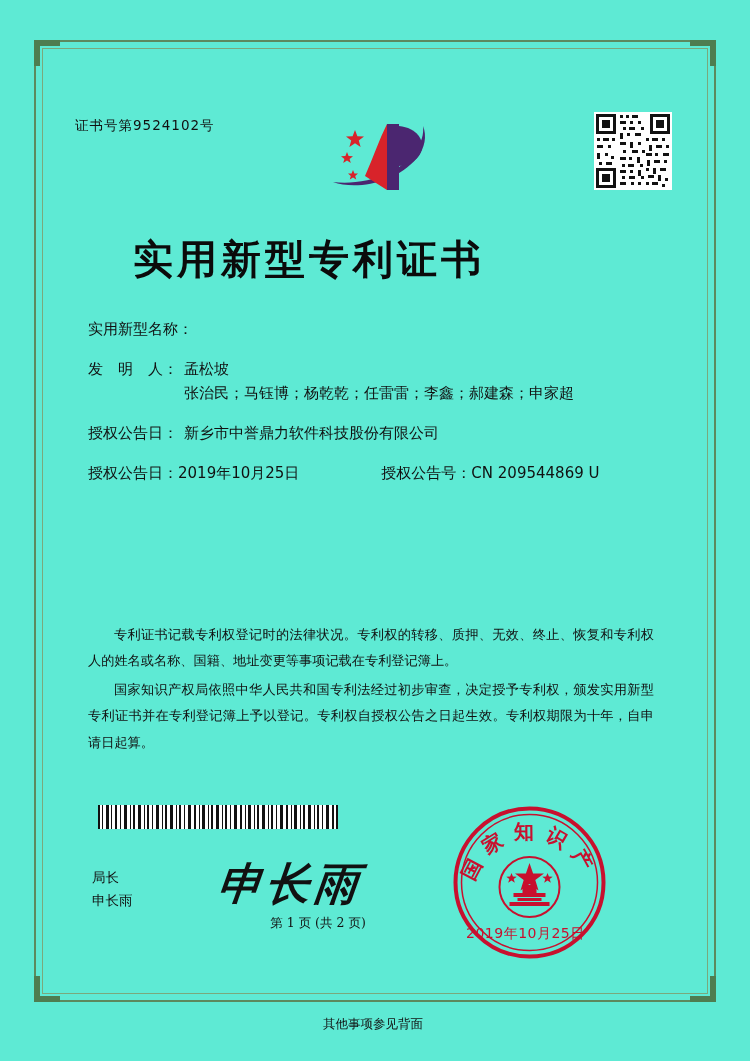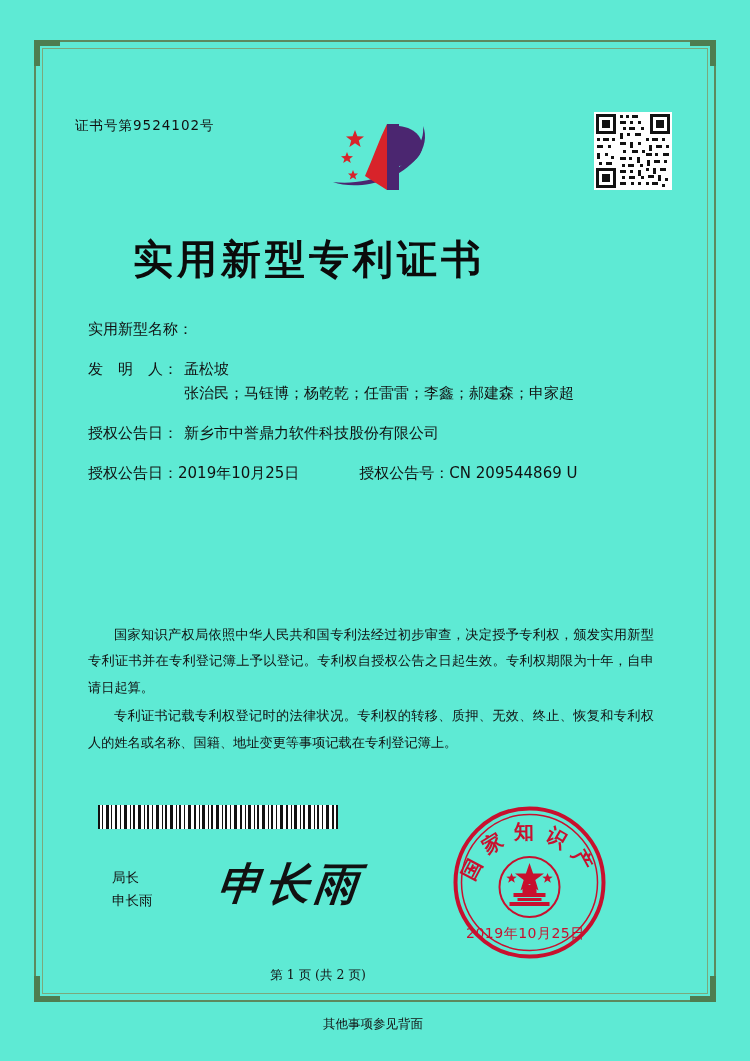--- a/index.html
+++ b/index.html
@@ -111,21 +111,21 @@
   }
   .val .cont {
     display: block;
     padding-left: 0;
   }
   .row2 {
     display: flex;
     margin-bottom: 16px;
   }
   .row2 .cell { display: flex; }
-  .row2 .cell.second { margin-left: 60px; }
+  .row2 .cell.second { margin-left: 82px; }
 
   
   .body-text {
     position: absolute;
     left: 88px;
     top: 622px;
     width: 566px;
     font-size: 13.2px;
     line-height: 2.0;
     color: #111;
@@ -142,21 +142,21 @@
     position: absolute;
     left: 98px;
     top: 805px;
     width: 240px;
     height: 24px;
   }
 
   
   .sig-label {
     position: absolute;
-    left: 112px;
+    left: 92px;
     top: 866px;
     font-size: 13.5px;
     color: #111;
     line-height: 1.7;
     font-family: "DejaVu Serif", "Liberation Serif", serif;
   }
   .sig-script {
     position: absolute;
     left: 218px;
     top: 855px;
@@ -184,21 +184,21 @@
     font-size: 14px;
     color: #c8102e;
     font-family: "DejaVu Sans", "Liberation Sans", sans-serif;
     letter-spacing: 0.5px;
   }
 
   
   .page-num {
     position: absolute;
     left: 0;
-    top: 967px;
+    top: 915px;
     width: 636px;
     text-align: center;
     font-size: 12.5px;
     color: #111;
     font-family: "DejaVu Serif", "Liberation Serif", serif;
   }
   .footer-note {
     position: absolute;
     left: 0;
     top: 1016px;
@@ -354,22 +354,22 @@
       </span>
       <span class="cell second">
         <span class="lbl">授权公告号：</span>
         <span class="val">CN 209544869 U</span>
       </span>
     </div>
 
   </div>
 
   <div class="body-text">
+    <p>专利证书记载专利权登记时的法律状况。专利权的转移、质押、无效、终止、恢复和专利权人的姓名或名称、国籍、地址变更等事项记载在专利登记簿上。</p>
     <p>国家知识产权局依照中华人民共和国专利法经过初步审查，决定授予专利权，颁发实用新型专利证书并在专利登记簿上予以登记。专利权自授权公告之日起生效。专利权期限为十年，自申请日起算。</p>
-    <p>专利证书记载专利权登记时的法律状况。专利权的转移、质押、无效、终止、恢复和专利权人的姓名或名称、国籍、地址变更等事项记载在专利登记簿上。</p>
   </div>
 
   <div class="barcode">
     <svg viewBox="0 0 240 24" width="240" height="24" xmlns="http://www.w3.org/2000/svg">
       <rect width="240" height="24" fill="#ffffff"></rect>
       <g fill="#111111">
         <rect x="0" y="0" width="2" height="24"></rect>
           <rect x="4" y="0" width="1" height="24"></rect>
         <rect x="8" y="0" width="3" height="24"></rect>
           <rect x="13" y="0" width="1" height="24"></rect>

